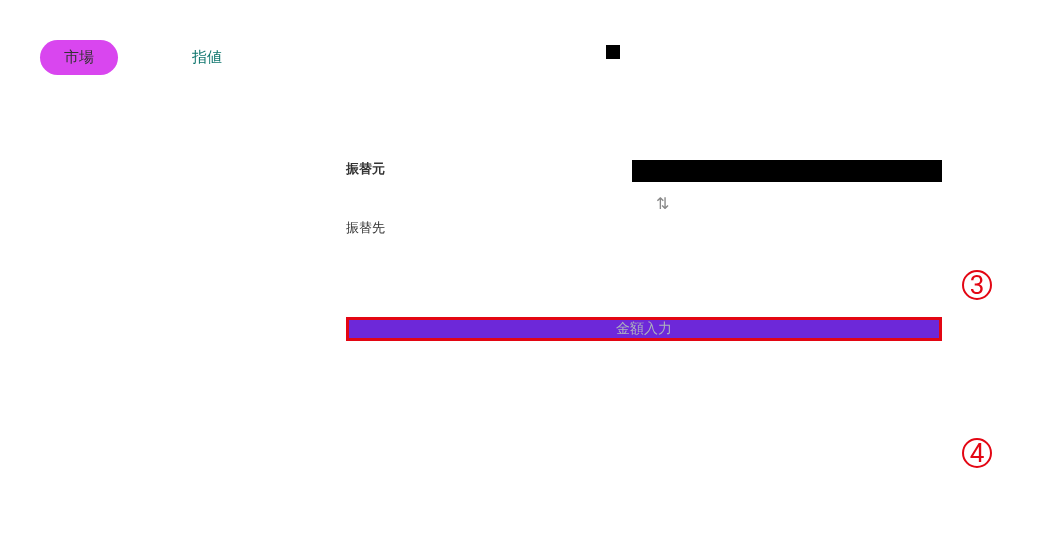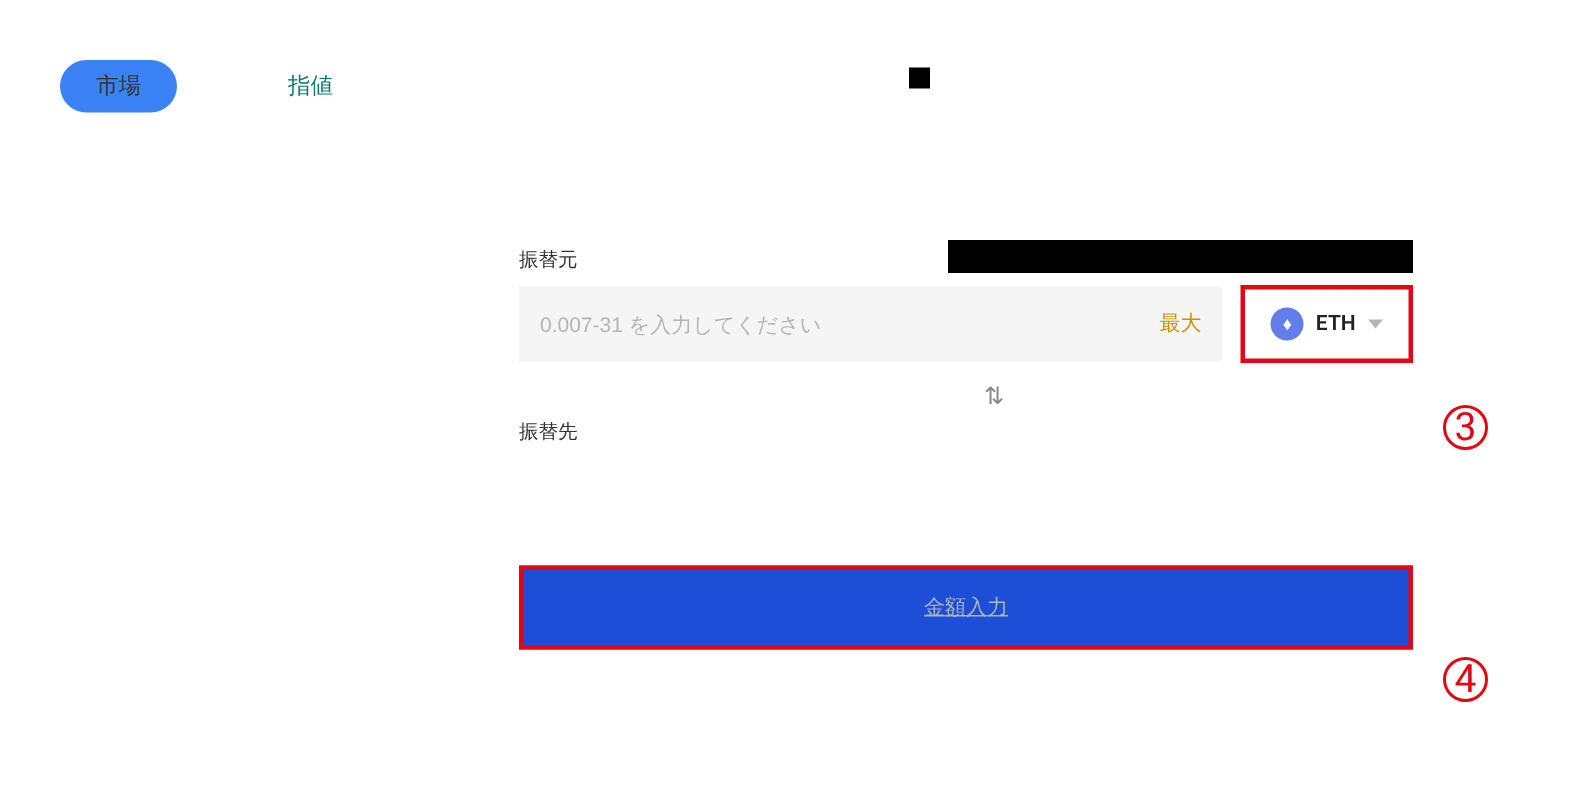--- a/index.html
+++ b/index.html
@@ -16,21 +16,21 @@
       gap: 50px;
       padding: 40px 0 0 40px;
     }
     .tab {
       padding: 8px 24px;
       border-radius: 20px;
       font-size: 15px;
       cursor: pointer;
     }
     .tab.active {
-      background: #3b82f6;
+      background: #d946ef;
       color: #333;
       font-weight: 500;
     }
     .tab.inactive {
       color: #0f766e;
     }
     .dot {
       position: absolute;
       left: 606px;
       top: 45px;
@@ -40,22 +40,23 @@
     }
     .form-area {
       position: absolute;
       left: 346px;
       top: 160px;
       width: 596px;
     }
     .label-row {
       display: flex;
       justify-content: space-between;
-      align-items: flex-end;
+      align-items: flex-start;
       margin-bottom: 8px;
+      font-weight: bold;
     }
     .field-label {
       font-size: 13px;
       color: #333;
     }
     .black-bar {
       width: 310px;
       height: 22px;
       background: #000;
     }
@@ -128,28 +129,27 @@
       justify-content: flex-start;
       padding-left: 310px;
       margin: 12px 0 6px 0;
       font-size: 16px;
       color: #888;
     }
     .second-group { margin-top: 4px; }
     .submit-btn {
       margin-top: 80px;
       width: 100%;
-      padding: 16px;
-      background: #1d4ed8;
+      padding: 0;
+      background: #6d28d9;
       color: #aeb4bc;
       font-size: 14px;
       text-align: center;
       cursor: pointer;
       border: 3px solid #e30613;
-      text-decoration: underline;
     }
     .annot {
       position: absolute;
       color: #e30613;
       font-size: 26px;
       font-weight: normal;
       display: flex;
       align-items: center;
       justify-content: center;
       width: 30px;
@@ -169,31 +169,20 @@
 </div>
 
 <div class="dot"></div>
 
 <div class="form-area">
 
   <div class="label-row">
     <div class="field-label">振替元</div>
     <div class="black-bar"></div>
   </div>
-  <div class="input-row">
-    <div class="amount-input">
-      <input type="text" placeholder="0.007-31 を入力してください" style="">
-      <span class="max-btn">最大</span>
-    </div>
-    <div class="currency-select boxed">
-      <span class="coin-icon coin-eth">♦</span>
-      <span class="currency-name">ETH</span>
-      <span class="caret"></span>
-    </div>
-  </div>
 
   <div class="swap-icon">
     <span>⇅</span>
   </div>
 
   <div class="second-group">
     <div class="field-label" style="margin-bottom:4px;">振替先</div>
   </div>
 
   <div class="submit-btn">金額入力</div>

